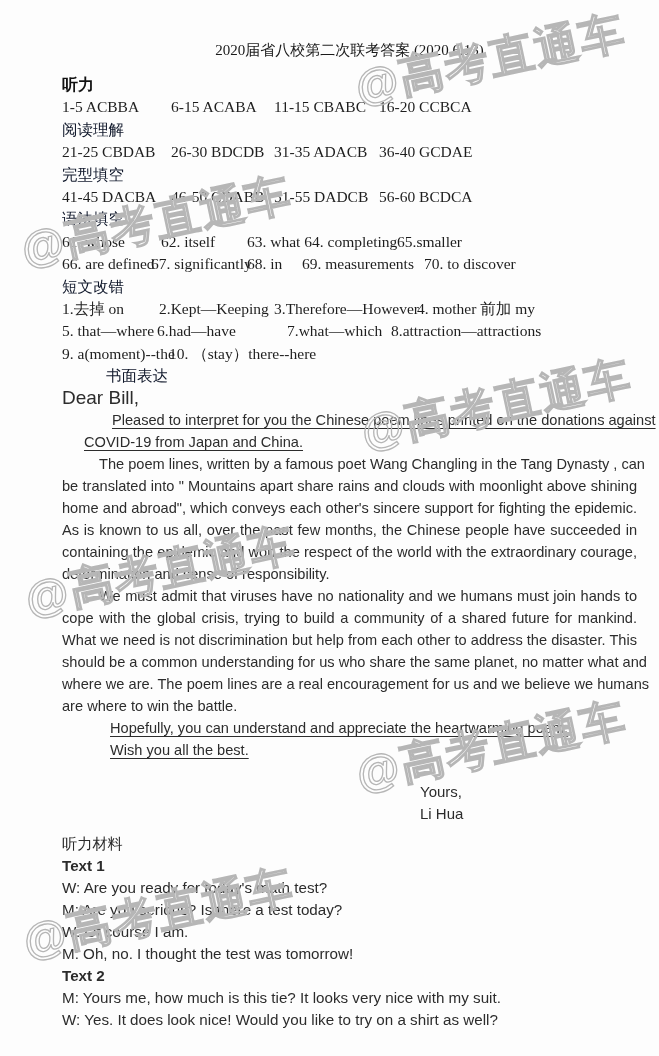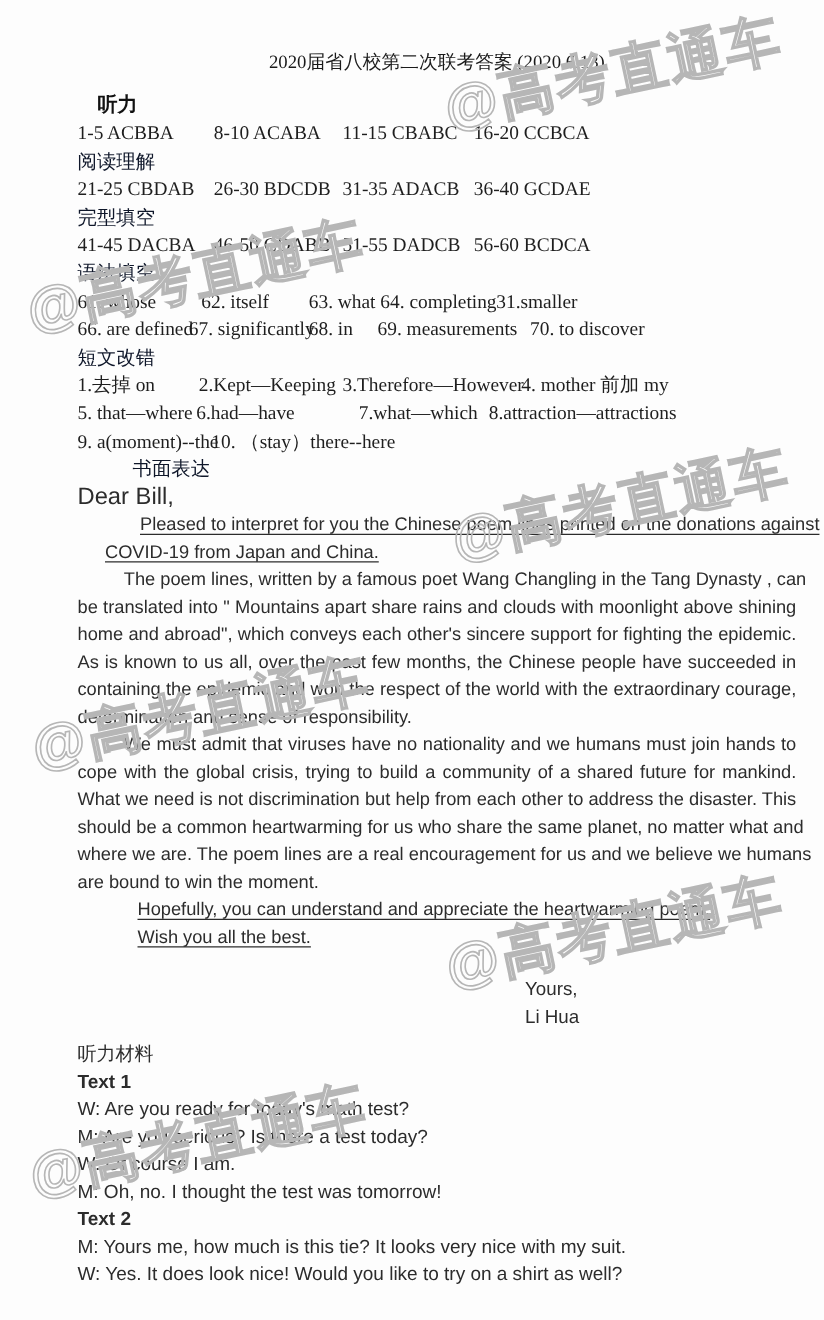--- a/index.html
+++ b/index.html
@@ -8,21 +8,21 @@
     width:659px;height:1056px;
     background:#fdfdfd;
     overflow:hidden;
     color:#1e1e1e;
     font-family:"Liberation Serif","DejaVu Serif",serif;
   }
   .content{position:relative;z-index:1;padding:40px 22px 0 62px;width:575px;}
   .title{height:20px;line-height:20px;text-align:center;font-size:15px;color:#1a1a1a;}
   .tline{height:22.4px;line-height:22.4px;font-size:15.5px;white-space:nowrap;}
   .sec-label{font-size:15.5px;color:#0f172a;}
-  .bold-cjk{font-family:"Liberation Sans","DejaVu Sans",sans-serif;font-weight:700;font-size:16px;color:#111;margin-left:16px;}
+  .bold-cjk{font-family:"Liberation Sans","DejaVu Sans",sans-serif;font-weight:700;font-size:16px;color:#111;}
   .row{display:flex;}
   .cell{display:inline-block;flex:0 0 auto;}
   .cell:last-child{flex:1 1 auto;}
   
   .essay, .transcript{font-family:"Liberation Sans","DejaVu Sans",sans-serif;color:#2c2c2c;}
   .eline{height:22px;line-height:22px;font-size:14.6px;}
   .jline{text-align:justify;text-align-last:justify;white-space:nowrap;}
   .jline.short{text-align-last:left;}
   .uline{text-decoration:underline;text-underline-offset:3px;margin-left:22px;}
   .salut{font-size:19px;}
@@ -60,21 +60,21 @@
 
   <div class="content">
 
     <div class="title">2020届省八校第二次联考答案 (2020.6.13)</div>
 
     <div style="height:14px"></div>
 
     <div class="tline bold-cjk">听力</div>
     <div class="tline row">
       <span class="cell" style="width:109px">1-5 ACBBA</span>
-      <span class="cell" style="width:103px">8-10 ACABA</span>
+      <span class="cell" style="width:103px">6-15 ACABA</span>
       <span class="cell" style="width:105px">11-15 CBABC</span>
       <span class="cell">16-20 CCBCA</span>
     </div>
 
     <div class="tline sec-label">阅读理解</div>
     <div class="tline row">
       <span class="cell" style="width:109px">21-25 CBDAB</span>
       <span class="cell" style="width:103px">26-30 BDCDB</span>
       <span class="cell" style="width:105px">31-35 ADACB</span>
       <span class="cell">36-40 GCDAE</span>
@@ -86,21 +86,21 @@
       <span class="cell" style="width:103px">46-50 CDABB</span>
       <span class="cell" style="width:105px">51-55 DADCB</span>
       <span class="cell">56-60 BCDCA</span>
     </div>
 
     <div class="tline sec-label">语法填空</div>
     <div class="tline row">
       <span class="cell" style="width:99px">61. whose</span>
       <span class="cell" style="width:86px">62. itself</span>
       <span class="cell" style="width:150px">63. what 64. completing</span>
-      <span class="cell">31.smaller</span>
+      <span class="cell">65.smaller</span>
     </div>
     <div class="tline row">
       <span class="cell" style="width:89px">66. are defined</span>
       <span class="cell" style="width:96px">67. significantly</span>
       <span class="cell" style="width:55px">68. in</span>
       <span class="cell" style="width:122px">69. measurements</span>
       <span class="cell">70. to discover</span>
     </div>
 
     <div class="tline sec-label">短文改错</div>
@@ -131,23 +131,23 @@
       <div class="eline jline" style="padding-left:37px">The poem lines, written by a famous poet Wang Changling in the Tang Dynasty , can</div>
       <div class="eline jline">be translated into " Mountains apart share rains and clouds with moonlight above shining</div>
       <div class="eline jline">home and abroad", which conveys each other's sincere support for fighting the epidemic.</div>
       <div class="eline jline">As is known to us all, over the past few months, the Chinese people have succeeded in</div>
       <div class="eline jline">containing the epidemic and won the respect of the world with the extraordinary courage,</div>
       <div class="eline jline short">determination and sense of responsibility.</div>
 
       <div class="eline jline" style="padding-left:37px">We must admit that viruses have no nationality and we humans must join hands to</div>
       <div class="eline jline">cope with the global crisis, trying to build a community of a shared future for mankind.</div>
       <div class="eline jline">What we need is not discrimination but help from each other to address the disaster. This</div>
-      <div class="eline jline">should be a common heartwarming for us who share the same planet, no matter what and</div>
+      <div class="eline jline">should be a common understanding for us who share the same planet, no matter what and</div>
       <div class="eline jline">where we are. The poem lines are a real encouragement for us and we believe we humans</div>
-      <div class="eline jline short">are bound to win the moment.</div>
+      <div class="eline jline short">are where to win the battle.</div>
 
       <div class="eline uline" style="padding-left:26px">Hopefully, you can understand and appreciate the heartwarming poem.</div>
       <div class="eline uline" style="padding-left:26px">Wish you all the best.</div>
 
       <div style="height:20px"></div>
       <div class="sig">Yours,</div>
       <div class="sig">Li Hua</div>
     </div>
 
     <div class="transcript">

